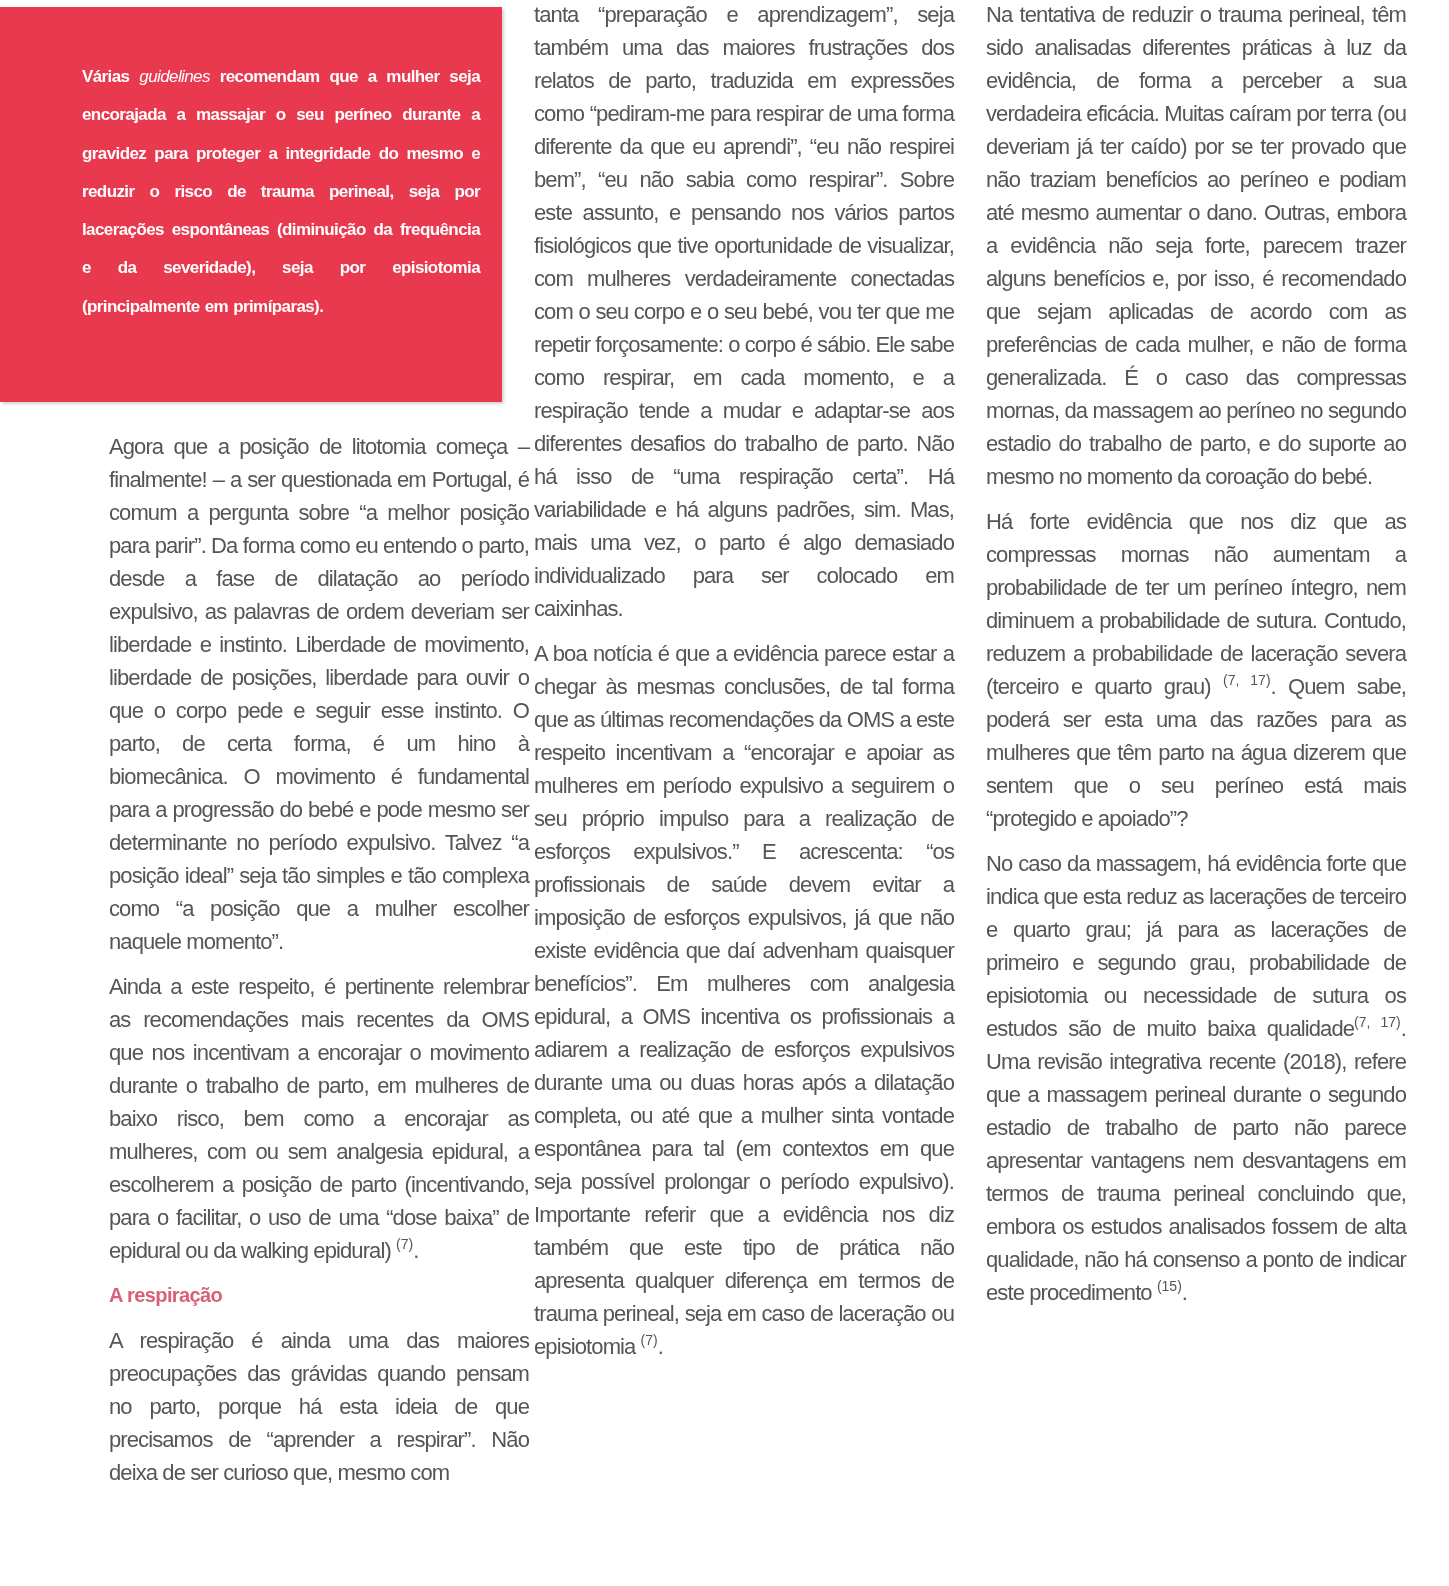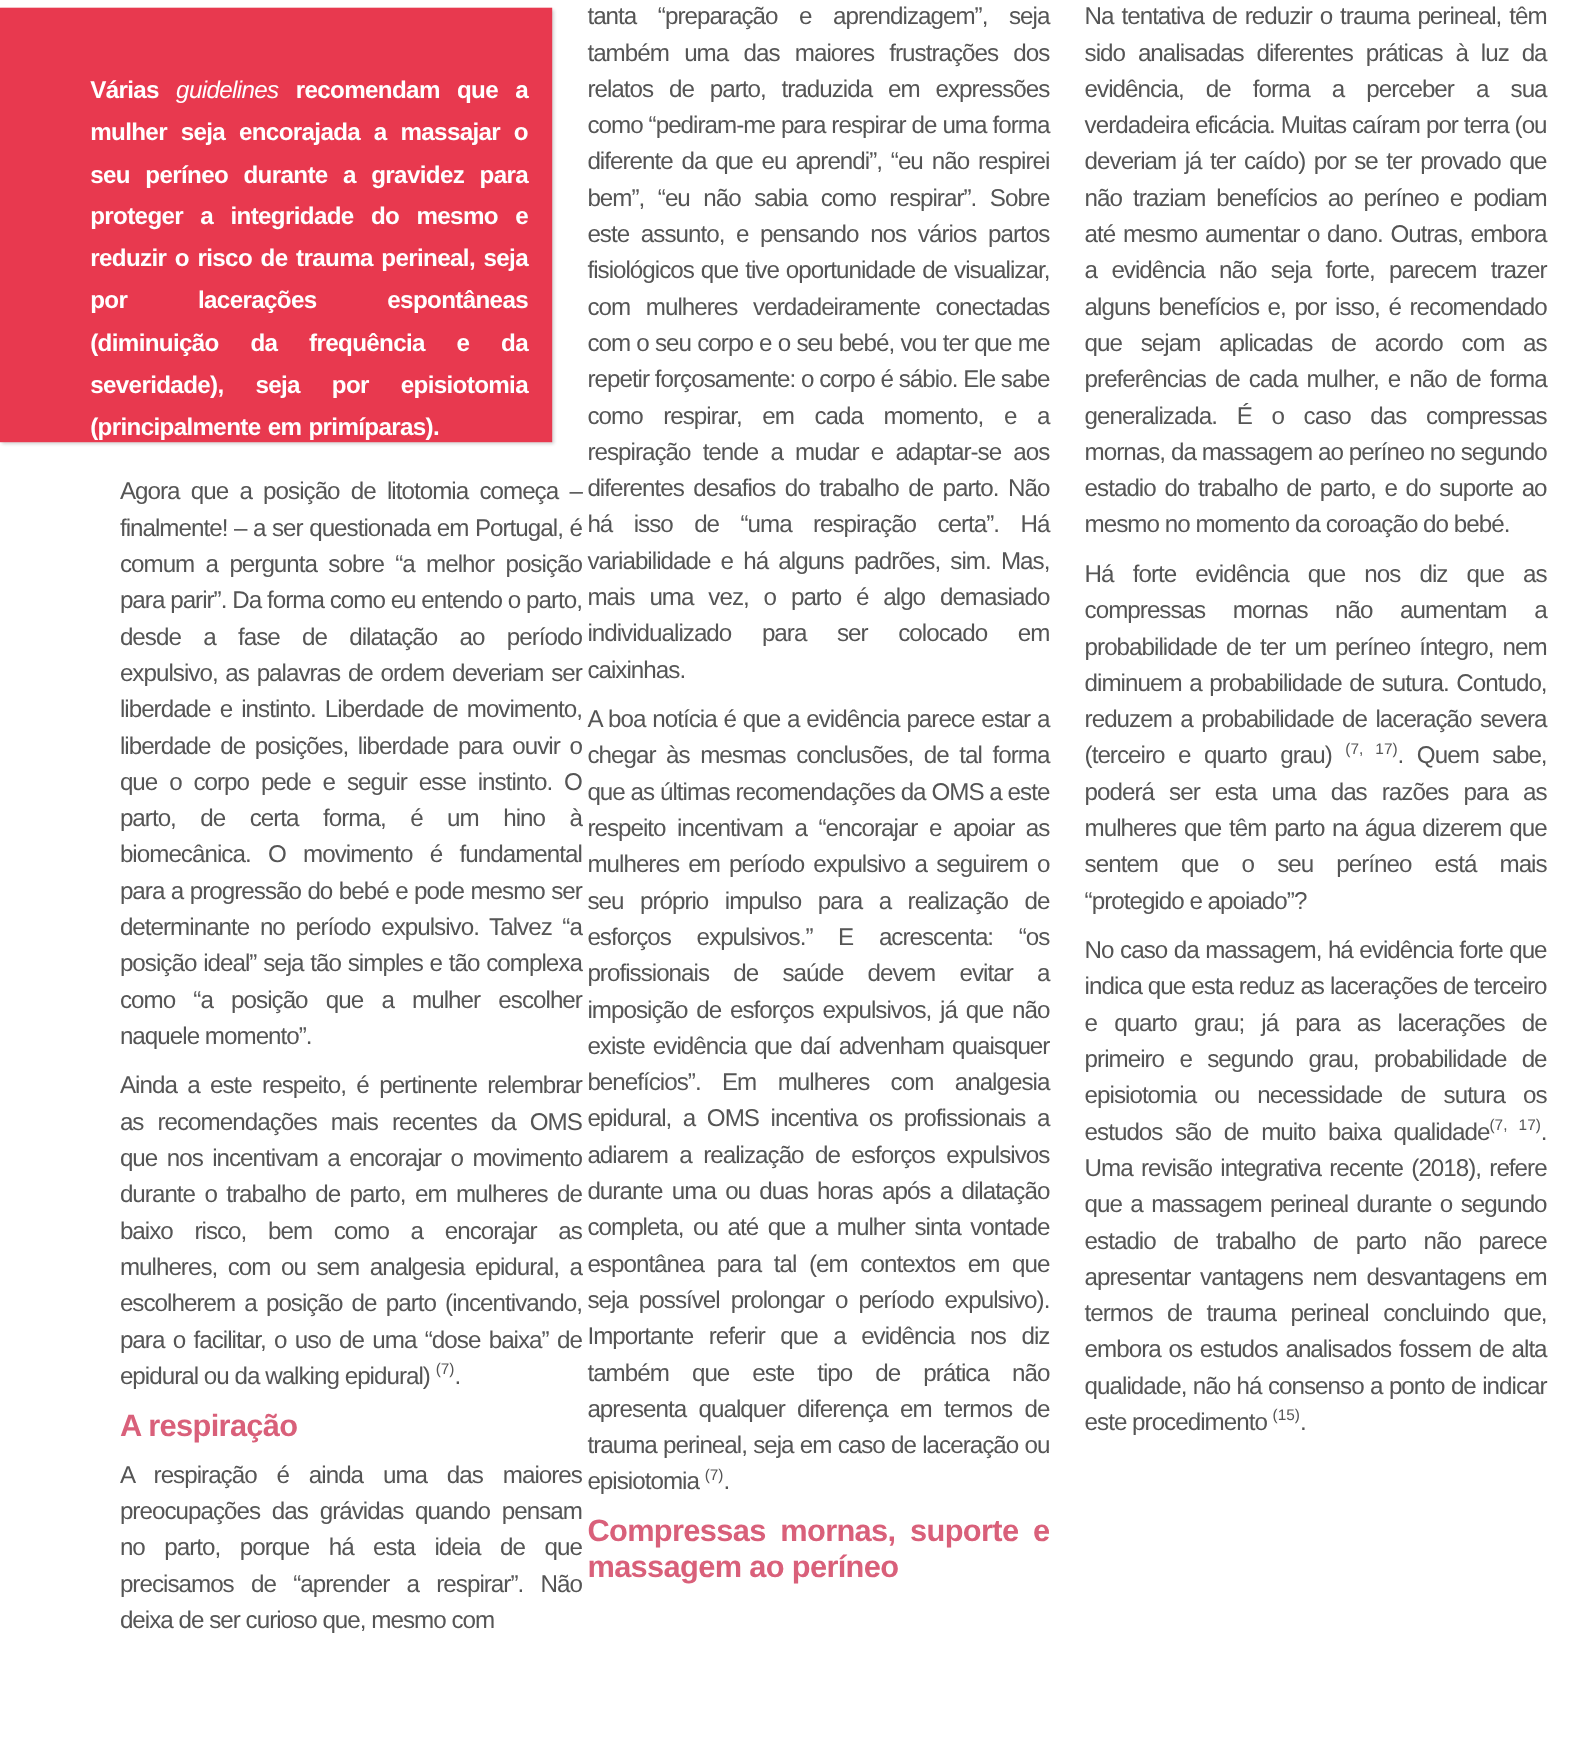--- a/index.html
+++ b/index.html
@@ -8,33 +8,33 @@
   .col-left { left: 0; width: 510px; }
   .col-mid { left: 534px; width: 420px; }
   .col-right { left: 986px; width: 420px; }
   .callout {
     position: absolute; left: 0; top: 7px; width: 502px; height: 395px;
     background: #e8394f;
     box-shadow: 2px 2px 3px rgba(0,0,0,0.18);
   }
   .callout-text {
     position: absolute; left: 82px; top: 34px; width: 398px;
-    color: #ffffff; font-weight: bold; font-size: 22px; line-height: 38.3px;
+    color: #ffffff; font-weight: bold; font-size: 17px; line-height: 38.3px;
     text-align: justify; letter-spacing: -0.6px; word-spacing: 1px;
   }
   .callout-text em { font-style: italic; font-weight: normal; }
   .body-text {
     color: #555555; font-size: 22px; line-height: 33px; text-align: justify;
     letter-spacing: -0.9px; margin: 0 0 12px 0;
   }
   .left-body { position: absolute; left: 83px; top: 430px; width: 420px; margin-left: 26px; }
   .mid-body { position: absolute; left: 0; top: -2px; width: 420px; }
   .right-body { position: absolute; left: 0; top: -2px; width: 420px; }
   .heading {
-    color: #d9607a; font-weight: bold; font-size: 28px; line-height: 33px;
+    color: #d9607a; font-weight: bold; font-size: 20px; line-height: 33px;
     letter-spacing: -0.6px; margin: 0 0 12px 0; text-align: justify;
   }
   .heading.two { text-align-last: auto; }
   sup { font-size: 14px; line-height: 0; vertical-align: 9px; letter-spacing: 0; }
 </style>
 </head>
 <body>
 
 <div class="col col-left">
   <div class="callout">
@@ -46,21 +46,20 @@
     <p class="body-text"><span>Ainda a este respeito, é pertinente relembrar as recomendações mais recentes da OMS que nos incentivam a encorajar o movimento durante o trabalho de parto, em mulheres de baixo risco, bem como a encorajar as mulheres, com ou sem analgesia epidural, a escolherem a posição de parto (incentivando, para o facilitar, o uso de uma “dose baixa” de epidural ou da walking epidural) </span><sup>(7)</sup><span>.</span></p>
     <h2 class="heading">A respiração</h2>
     <p class="body-text">A respiração é ainda uma das maiores preocupações das grávidas quando pensam no parto, porque há esta ideia de que precisamos de “aprender a respirar”. Não deixa de ser curioso que, mesmo com</p>
   </div>
 </div>
 
 <div class="col col-mid">
   <div class="mid-body">
     <p class="body-text">tanta “preparação e aprendizagem”, seja também uma das maiores frustrações dos relatos de parto, traduzida em expressões como “pediram-me para respirar de uma forma diferente da que eu aprendi”, “eu não respirei bem”, “eu não sabia como respirar”. Sobre este assunto, e pensando nos vários partos fisiológicos que tive oportunidade de visualizar, com mulheres verdadeiramente conectadas com o seu corpo e o seu bebé, vou ter que me repetir forçosamente: o corpo é sábio. Ele sabe como respirar, em cada momento, e a respiração tende a mudar e adaptar-se aos diferentes desafios do trabalho de parto. Não há isso de “uma respiração certa”. Há variabilidade e há alguns padrões, sim. Mas, mais uma vez, o parto é algo demasiado individualizado para ser colocado em caixinhas.</p>
     <p class="body-text"><span>A boa notícia é que a evidência parece estar a chegar às mesmas conclusões, de tal forma que as últimas recomendações da OMS a este respeito incentivam a “encorajar e apoiar as mulheres em período expulsivo a seguirem o seu próprio impulso para a realização de esforços expulsivos.” E acrescenta: “os profissionais de saúde devem evitar a imposição de esforços expulsivos, já que não existe evidência que daí advenham quaisquer benefícios”. Em mulheres com analgesia epidural, a OMS incentiva os profissionais a adiarem a realização de esforços expulsivos durante uma ou duas horas após a dilatação completa, ou até que a mulher sinta vontade espontânea para tal (em contextos em que seja possível prolongar o período expulsivo). Importante referir que a evidência nos diz também que este tipo de prática não apresenta qualquer diferença em termos de trauma perineal, seja em caso de laceração ou episiotomia </span><sup>(7)</sup><span>.</span></p>
-    <h2 class="heading two">Compressas mornas, suporte e massagem ao períneo</h2>
   </div>
 </div>
 
 <div class="col col-right">
   <div class="right-body">
     <p class="body-text">Na tentativa de reduzir o trauma perineal, têm sido analisadas diferentes práticas à luz da evidência, de forma a perceber a sua verdadeira eficácia. Muitas caíram por terra (ou deveriam já ter caído) por se ter provado que não traziam benefícios ao períneo e podiam até mesmo aumentar o dano. Outras, embora a evidência não seja forte, parecem trazer alguns benefícios e, por isso, é recomendado que sejam aplicadas de acordo com as preferências de cada mulher, e não de forma generalizada. É o caso das compressas mornas, da massagem ao períneo no segundo estadio do trabalho de parto, e do suporte ao mesmo no momento da coroação do bebé.</p>
     <p class="body-text"><span>Há forte evidência que nos diz que as compressas mornas não aumentam a probabilidade de ter um períneo íntegro, nem diminuem a probabilidade de sutura. Contudo, reduzem a probabilidade de laceração severa (terceiro e quarto grau) </span><sup>(7, 17)</sup><span>. Quem sabe, poderá ser esta uma das razões para as mulheres que têm parto na água dizerem que sentem que o seu períneo está mais “protegido e apoiado”?</span></p>
     <p class="body-text"><span>No caso da massagem, há evidência forte que indica que esta reduz as lacerações de terceiro e quarto grau; já para as lacerações de primeiro e segundo grau, probabilidade de episiotomia ou necessidade de sutura os estudos são de muito baixa qualidade</span><sup>(7, 17)</sup><span>.  Uma revisão integrativa recente (2018), refere que a massagem perineal durante o segundo estadio de trabalho de parto não parece apresentar vantagens nem desvantagens em termos de trauma perineal concluindo que, embora os estudos analisados fossem de alta qualidade, não há consenso a ponto de indicar este procedimento </span><sup>(15)</sup><span>.</span></p>
   </div>
 </div>

